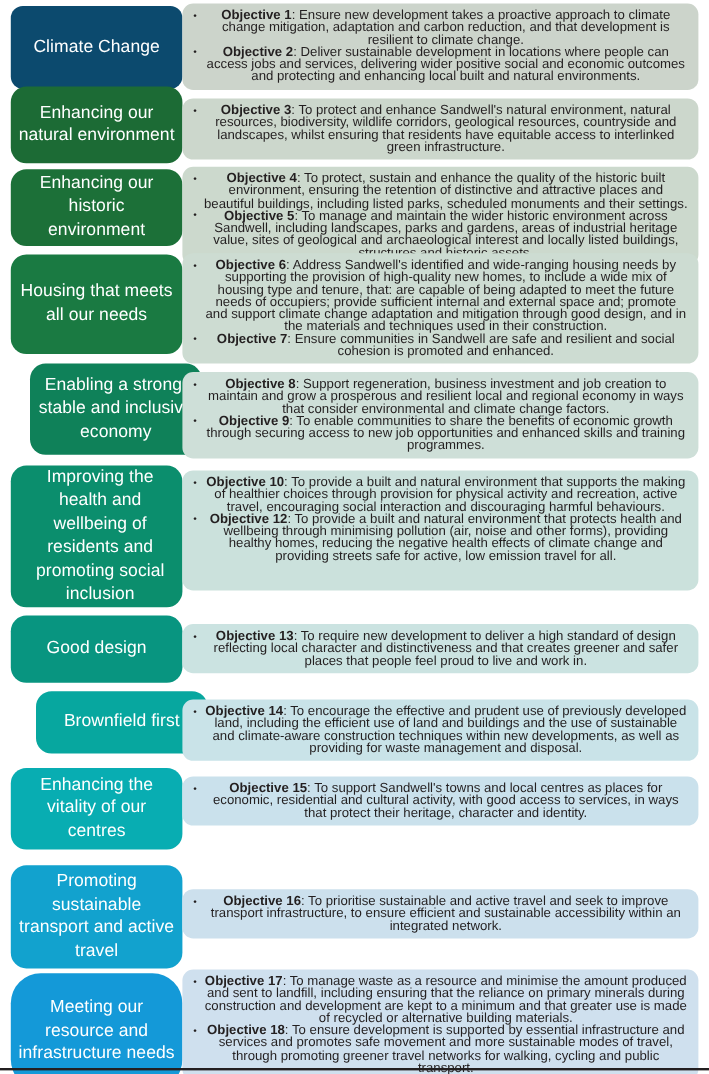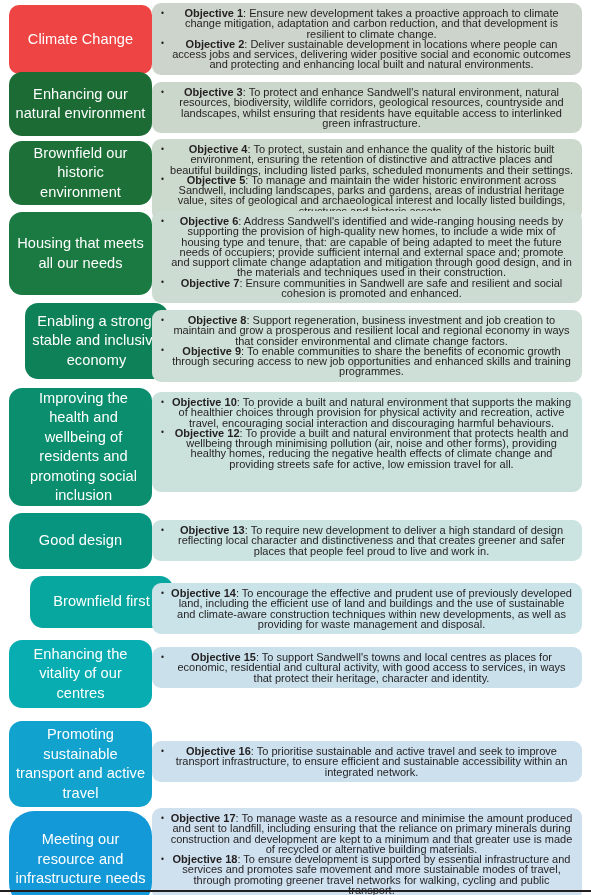--- a/index.html
+++ b/index.html
@@ -77,21 +77,21 @@
     height: 2px;
     background: #231f20;
   }
 </style>
 </head>
 <body>
 
 <div id="page">
   <div id="rows-container">
       <div class="row">
-        <div class="pill" style="top: 5px; height: 69px; background: #ef4444; border-radius: 10px;">
+        <div class="pill" style="top: 5px; height: 69px; background: #0c4a6e; border-radius: 10px;">
           <span>Climate Change</span>
         </div>
         <div class="panel" style="top: 3px; min-height: 60px; background: rgb(204, 212, 203);">
           <ul class="obj-list">
             <li class="obj-item"><span class="obj-label">Objective 1</span><span>: Ensure new development takes a proactive approach to climate change mitigation, adaptation and carbon reduction, and that development is resilient to climate change.</span></li>
             <li class="obj-item"><span class="obj-label">Objective 2</span><span>: Deliver sustainable development in locations where people can access jobs and services, delivering wider positive social and economic outcomes and protecting and enhancing local built and natural environments.</span></li>
           </ul>
         </div>
       </div>
       <div class="row">
@@ -99,21 +99,21 @@
           <span>Enhancing our natural environment</span>
         </div>
         <div class="panel" style="top: 82px; min-height: 43px; background: rgb(204, 215, 204);">
           <ul class="obj-list">
             <li class="obj-item"><span class="obj-label">Objective 3</span><span>: To protect and enhance Sandwell's natural environment, natural resources, biodiversity, wildlife corridors, geological resources, countryside and landscapes, whilst ensuring that residents have equitable access to interlinked green infrastructure.</span></li>
           </ul>
         </div>
       </div>
       <div class="row">
         <div class="pill" style="top: 141px; height: 64px; background: rgb(28, 112, 56);">
-          <span>Brownfield our historic environment</span>
+          <span>Enhancing our historic environment</span>
         </div>
         <div class="panel" style="top: 139px; min-height: 66px; background: rgb(204, 217, 205);">
           <ul class="obj-list">
             <li class="obj-item"><span class="obj-label">Objective 4</span><span>: To protect, sustain and enhance the quality of the historic built environment, ensuring the retention of distinctive and attractive places and beautiful buildings, including listed parks, scheduled monuments and their settings.</span></li>
             <li class="obj-item"><span class="obj-label">Objective 5</span><span>: To manage and maintain the wider historic environment across Sandwell, including landscapes, parks and gardens, areas of industrial heritage value, sites of geological and archaeological interest and locally listed buildings, structures and historic assets.</span></li>
           </ul>
         </div>
       </div>
       <div class="row">
         <div class="pill" style="top: 212px; height: 83px; background: rgb(26, 122, 66);">

